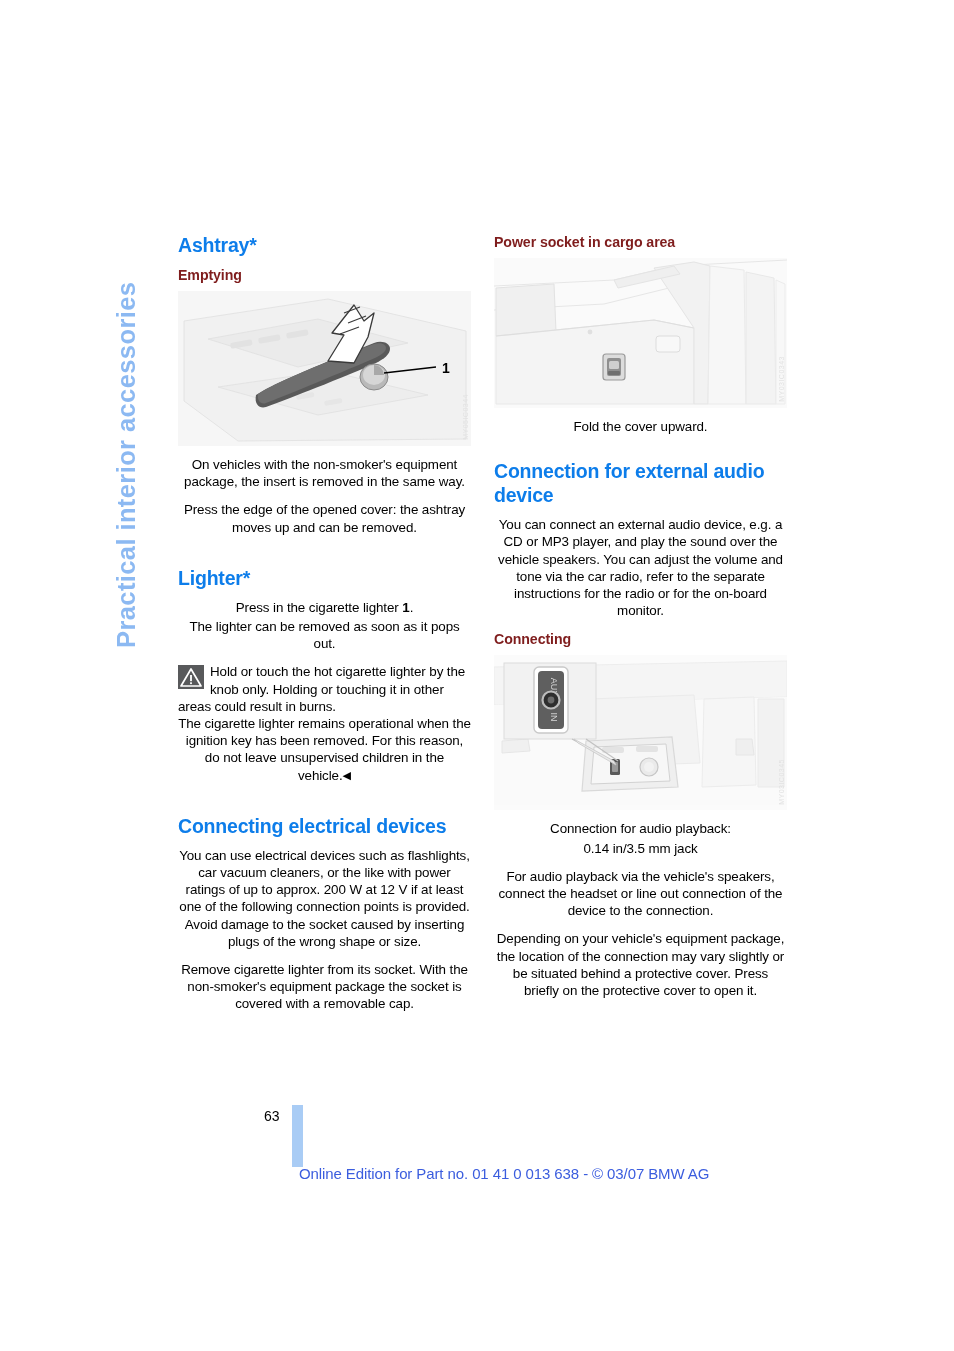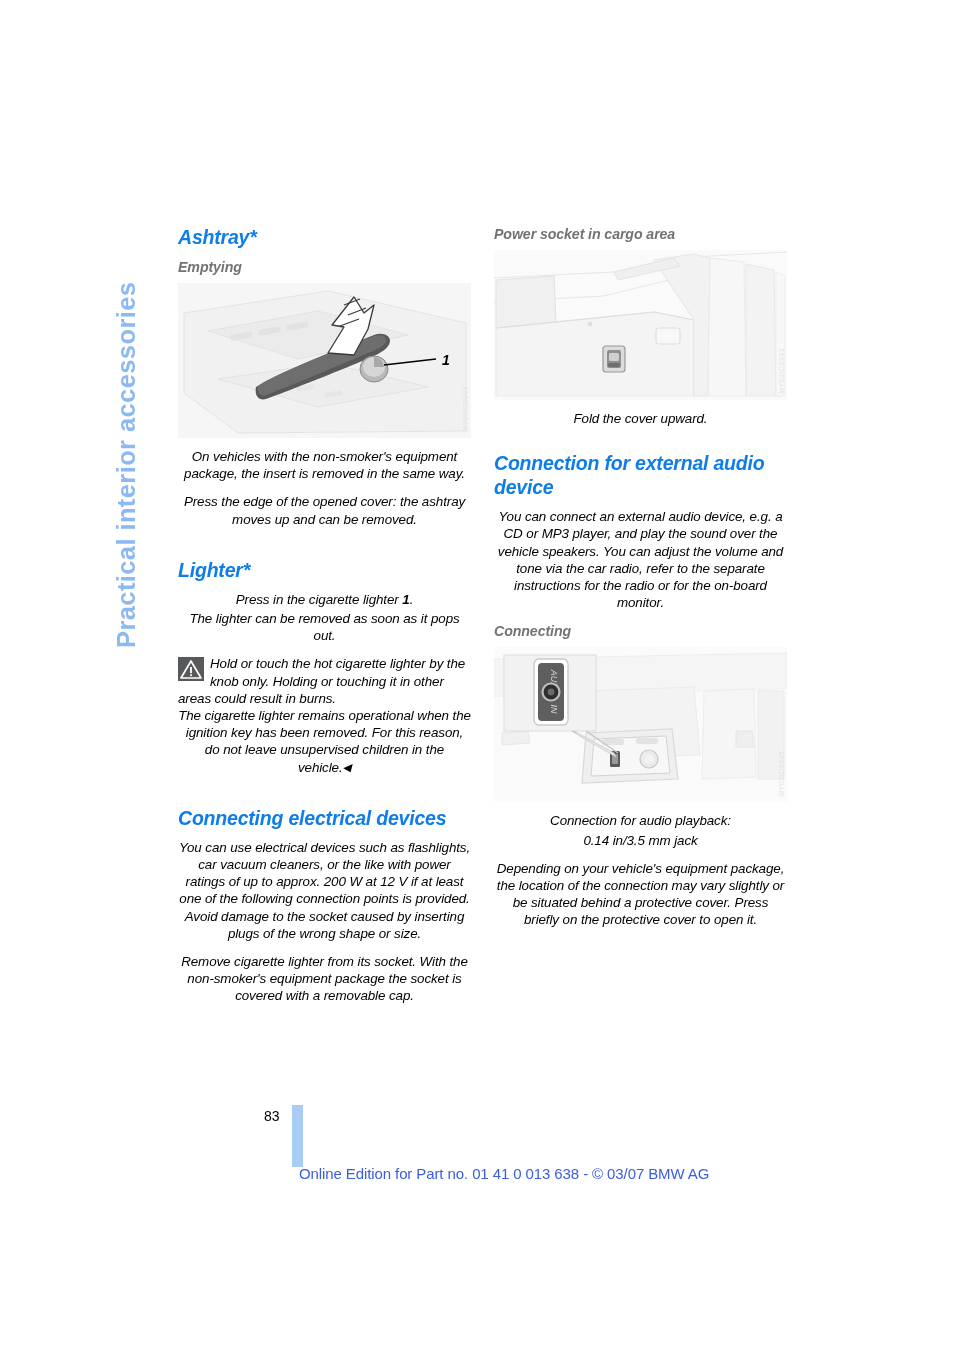--- a/index.html
+++ b/index.html
@@ -37,37 +37,36 @@
     letter-spacing: 0.4px;
     white-space: nowrap;
     transform-origin: left top;
     transform: rotate(-90deg) translate(-420px, 0);
     line-height: 44px;
   }
 
   
   .col {
     position: absolute;
-    top: 225px;
+    top: 233px;
     width: 293px;
-    font-style: italic;
   }
   .col-left  { left: 178px; }
   .col-right { left: 494px; }
 
   h1.sec {
     color: #0d7dea;
     font-size: 19.5px;
     font-weight: bold;
     line-height: 24px;
     margin: 0 0 9px 0;
     letter-spacing: -0.2px;
   }
   h2.sub {
-    color: #737373;
+    color: #7f1d1d;
     font-size: 14.2px;
     font-weight: bold;
     line-height: 18px;
     margin: 0 0 7px 0;
     letter-spacing: -0.1px;
   }
   p.body {
     font-size: 13.4px;
     line-height: 17.2px;
     margin: 0 0 11px 0;
@@ -327,21 +326,22 @@
           <path d="M92 84 L124 106"></path>
         </g>
         <path d="M80 84 L120 106 L122 110 L84 88 Z" fill="#e9e9e9" stroke="#c9c9c9" stroke-width="0.8"></path>
       </svg>
       <div class="wm">MY03IC0345</div>
     </div>
 
     <p class="body tight">Connection for audio playback:</p>
     <p class="body">0.14 in/3.5 mm jack</p>
 
+    <p class="body">For audio playback via the vehicle's speakers, connect the headset or line out connection of the device to the connection.</p>
 
     <p class="body">Depending on your vehicle's equipment package, the location of the connection may vary slightly or be situated behind a protective cover. Press briefly on the protective cover to open it.</p>
   </div>
 
-  <div class="pagenum">83</div>
+  <div class="pagenum">63</div>
   <div class="footbar"></div>
   <div class="foottext">Online Edition for Part no. 01 41 0 013 638 - © 03/07 BMW AG</div>
 
 </div>
 
 </body></html>

